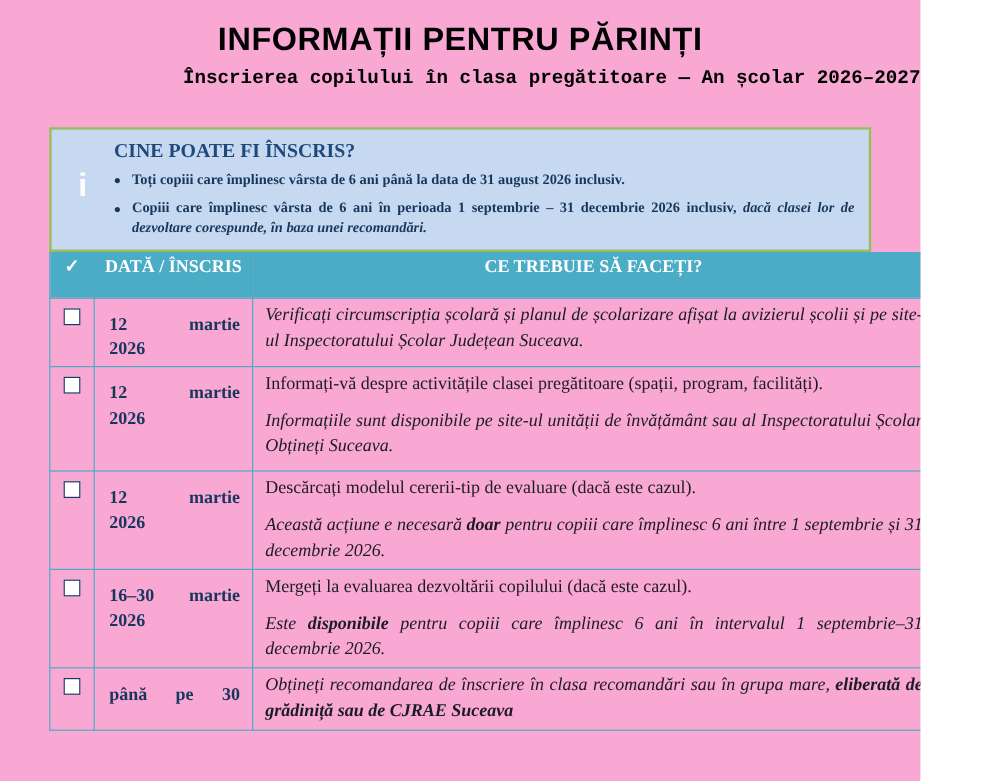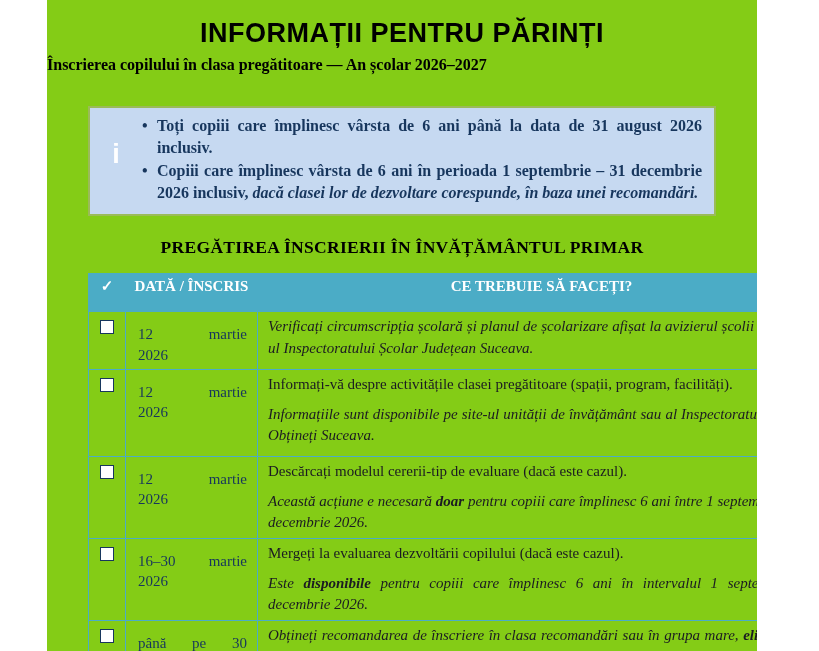--- a/index.html
+++ b/index.html
@@ -1,48 +1,48 @@
 <!DOCTYPE html>
 <html><head>
 <meta charset="utf-8">
 <style>
   html,body { margin:0; padding:0; background:#fff; }
   .page {
-    position:relative; width:710px; height:651px; background:#84cc16;
+    position:relative; width:767px; height:651px; background:#f9a8d4;
     box-sizing:border-box; padding-top:18px; overflow:hidden;
-    font-family:"Liberation Serif", serif; color:#1b1b22;margin-left:47px;
+    font-family:"Liberation Serif", serif; color:#1b1b22;
   }
   
   .doc-title {
     font-family:"Liberation Sans", sans-serif; font-weight:bold;
     font-size:27px; letter-spacing:0.5px; text-align:center; color:#000;
     margin:0;
   }
   .doc-subtitle {
-    font-family:Liberation Serif, serif; font-weight:bold;
-    font-size:16px; text-align:left; color:#000; margin-top:7px;
+    font-family:Liberation Mono, monospace; font-weight:bold;
+    font-size:16px; text-align:right; color:#000; margin-top:7px;
   }
   
   .info-box {
     margin:32px 41px 0 41px; background:#C6D9F1; border:2px solid #9BBB59;
     display:flex; box-sizing:border-box; padding:7px 12px 9px 0;
   }
   .info-icon-col { flex:0 0 52px; display:flex; justify-content:center; align-items:flex-start; padding-top:26px; }
   .info-i {
     color:#fff; font-family:"Liberation Sans", sans-serif; font-weight:bold;
     font-size:27px; line-height:1;
   }
   .info-content { flex:1; }
   .info-heading {
     color:#1F497D; font-weight:bold; font-size:16.5px; margin:1px 0 5px 0;
   }
   .bullet { display:flex; margin-bottom:2px; }
   .bullet-dot { flex:0 0 15px; color:#17365D; font-weight:bold; font-size:16px; line-height:1.35; }
   .bullet-text {
-    flex:1; color:#17365D; font-weight:bold; font-size:16px; line-height:1.35;
+    flex:1; color:#17365D; font-weight:bold; font-size:12px; line-height:1.35;
     text-align:justify;
   }
   .bullet-text .ital { font-style:italic; }
   
   .section-title {
     text-align:center; font-weight:bold; font-size:17.5px; color:#000;
     margin:21px 0 15px 0; letter-spacing:0.3px;
   }
   
   table.sched {
@@ -55,21 +55,21 @@
     height:38px;
   }
   col.c-check { width:37px; } col.c-date { width:132px; } col.c-action { width:568px; }
   td.cell-check { text-align:center; vertical-align:top; padding-top:8px; }
   .checkbox {
     display:inline-block; width:12px; height:12px; background:#fff;
     border:1.4px solid #17365D;
   }
   td.cell-date {
     vertical-align:top; padding:12px 10px 4px 12px; color:#17365D;
-    font-weight:normal; font-size:15px; line-height:1.35;
+    font-weight:bold; font-size:15px; line-height:1.35;
   }
   .dline { display:flex; justify-content:space-between; }
   td.cell-action {
     vertical-align:top; padding:4px 9px 4px 10px; font-size:15px;
     line-height:1.42; color:#1b1b22;
   }
   td.cell-action p { margin:0 0 9px 0; text-align:justify; }
   td.cell-action p:last-child { margin-bottom:0;font-style:italic; }
   td.cell-action .bold { font-weight:bold; }
   tr.r1 td { height:44px; } tr.r2 td { height:87px; } tr.r3 td { height:63px; }
@@ -81,32 +81,32 @@
 <div class="page">
 
   <h1 class="doc-title">INFORMAȚII PENTRU PĂRINȚI</h1>
   <div class="doc-subtitle">Înscrierea copilului în clasa pregătitoare — An școlar 2026–2027</div>
 
   <div class="info-box">
     <div class="info-icon-col">
       <span class="info-i">i</span>
     </div>
     <div class="info-content">
+      <div class="info-heading">CINE POATE FI ÎNSCRIS?</div>
       <div class="bullet">
         <span class="bullet-dot">•</span>
         <span class="bullet-text"><span>Toți copiii care împlinesc vârsta de 6 ani până la data de 31 august 2026 inclusiv.</span></span>
       </div>
       <div class="bullet">
         <span class="bullet-dot">•</span>
         <span class="bullet-text"><span>Copiii care împlinesc vârsta de 6 ani în perioada 1 septembrie – 31 decembrie 2026 inclusiv, </span><span class="ital">dacă clasei lor de dezvoltare corespunde, în baza unei recomandări.</span></span>
       </div>
     </div>
   </div>
 
-  <div class="section-title">PREGĂTIREA ÎNSCRIERII ÎN ÎNVĂȚĂMÂNTUL PRIMAR</div>
 
   <table class="sched">
     <colgroup>
         <col class="c-check">
         <col class="c-date">
         <col class="c-action">
       </colgroup>
     <thead>
       <tr>
         <th><span>✓</span></th>

